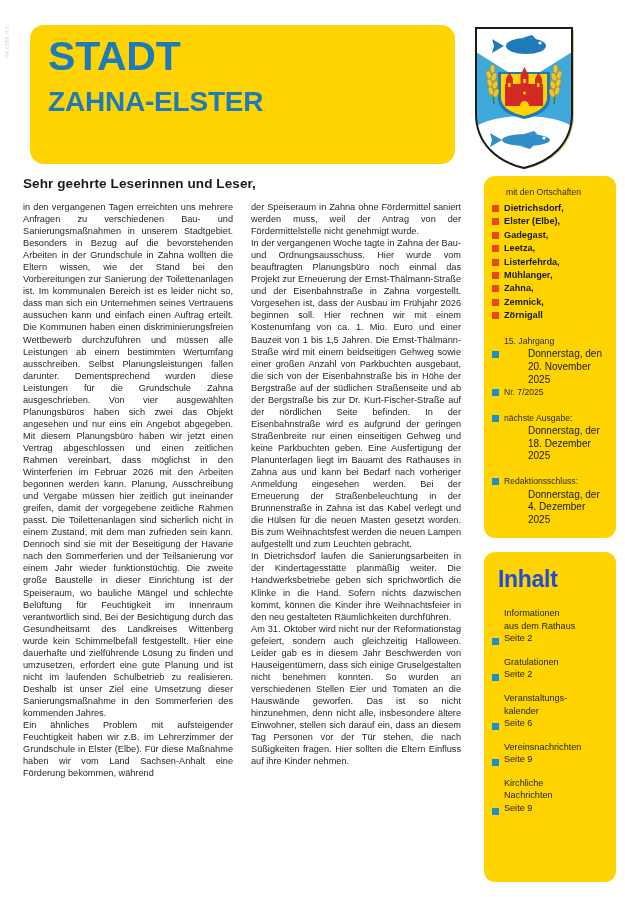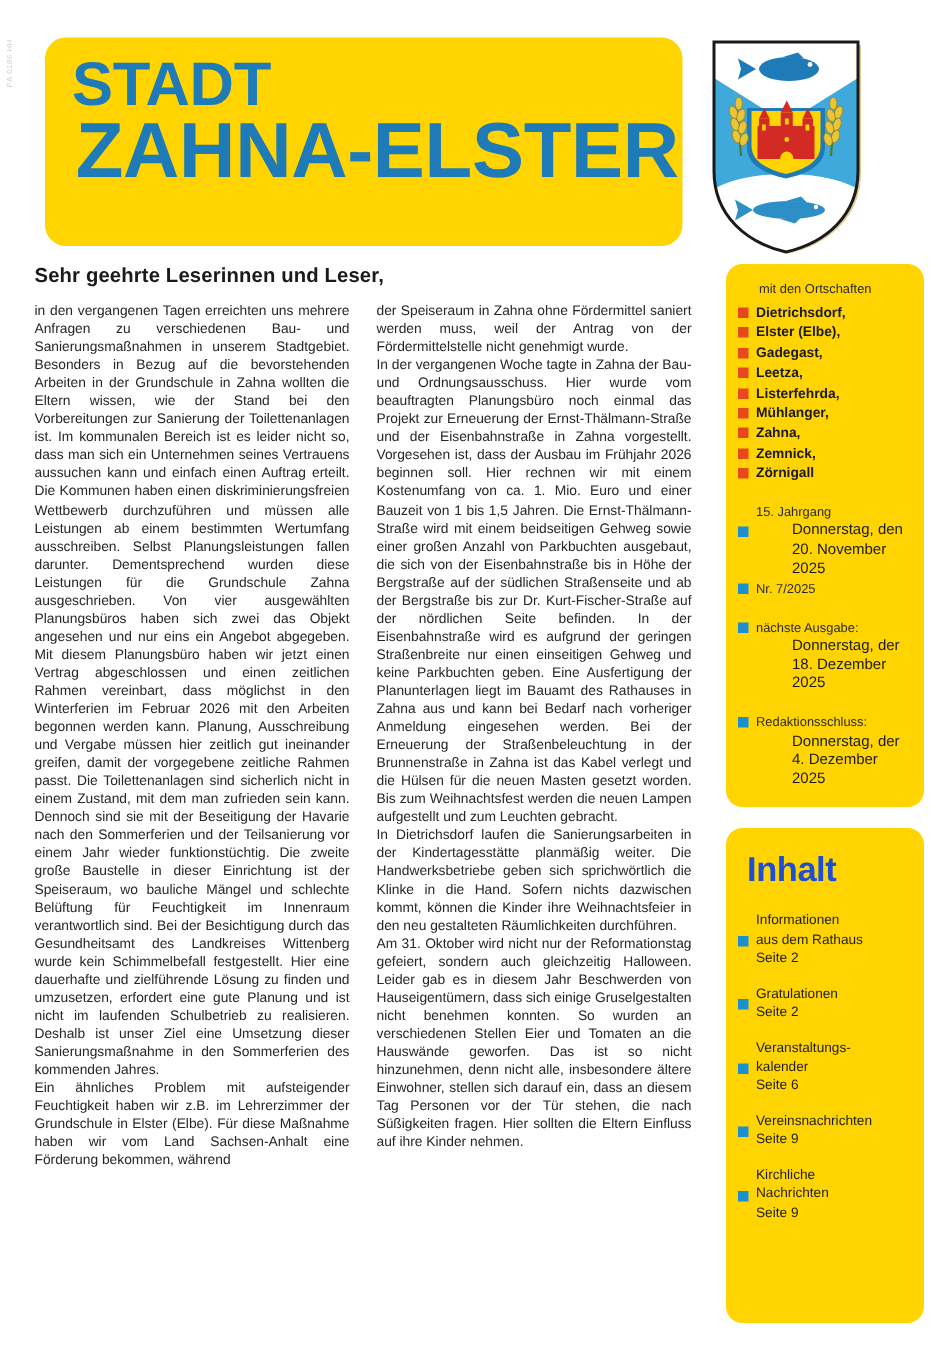--- a/index.html
+++ b/index.html
@@ -50,21 +50,21 @@
     white-space: nowrap;
   }
   .mast-line2, .mast-line3 {
     color: #1F7BB8;
     font-size: 41px;
     font-weight: bold;
     line-height: 45px;
     letter-spacing: -0.2px;
     white-space: nowrap;
   }
-  .mast-line3 { font-size: 52px; text-align: center; }
+  .mast-line3 { font-size: 28px; }
 
   
   .crest {
     position: absolute;
     left: 470px;
     top: 22px;
     width: 108px;
     height: 150px;
   }
 
@@ -167,21 +167,21 @@
   }
   .inhalt-title {
     font-size: 23px;
     font-weight: bold;
     color: #1d4ed8;
     margin: 0 0 14px 6px;
     letter-spacing: -0.3px;
   }
   .inhalt-row {
     display: flex;
-    align-items: center;
+    align-items: flex-end;
     margin-bottom: 11px;
   }
   .inhalt-text {
     font-size: 9.1px;
     color: #1f1f1f;
     line-height: 12.6px;
   }
 </style>
 </head>
 <body>

